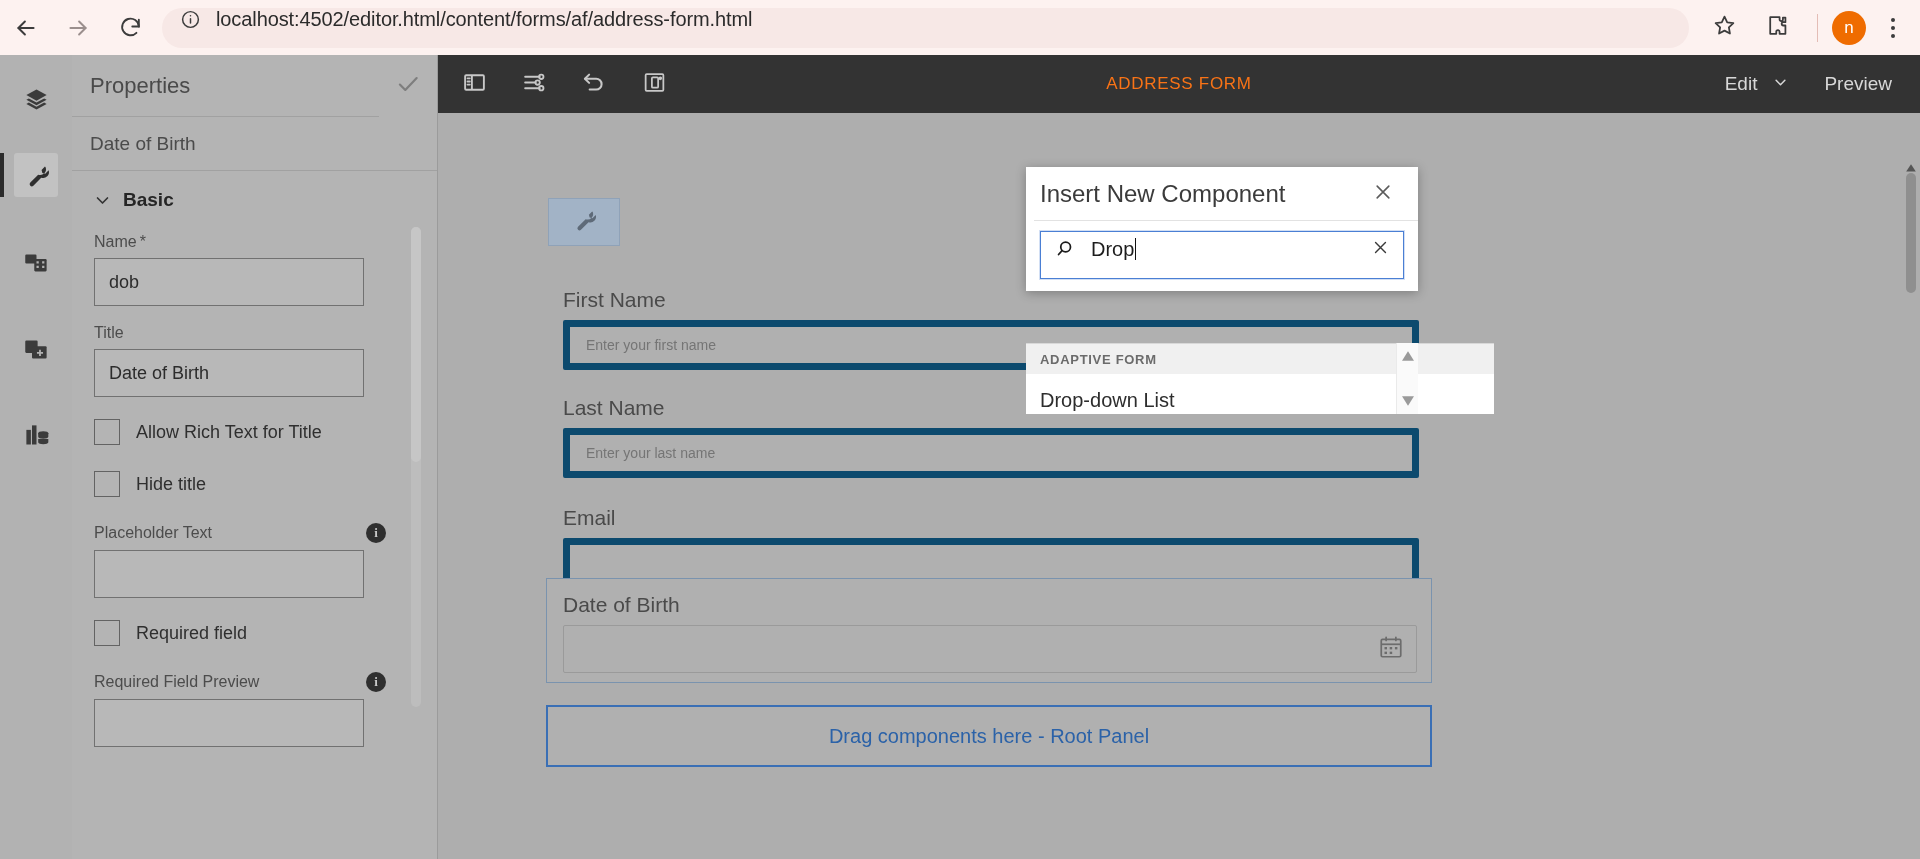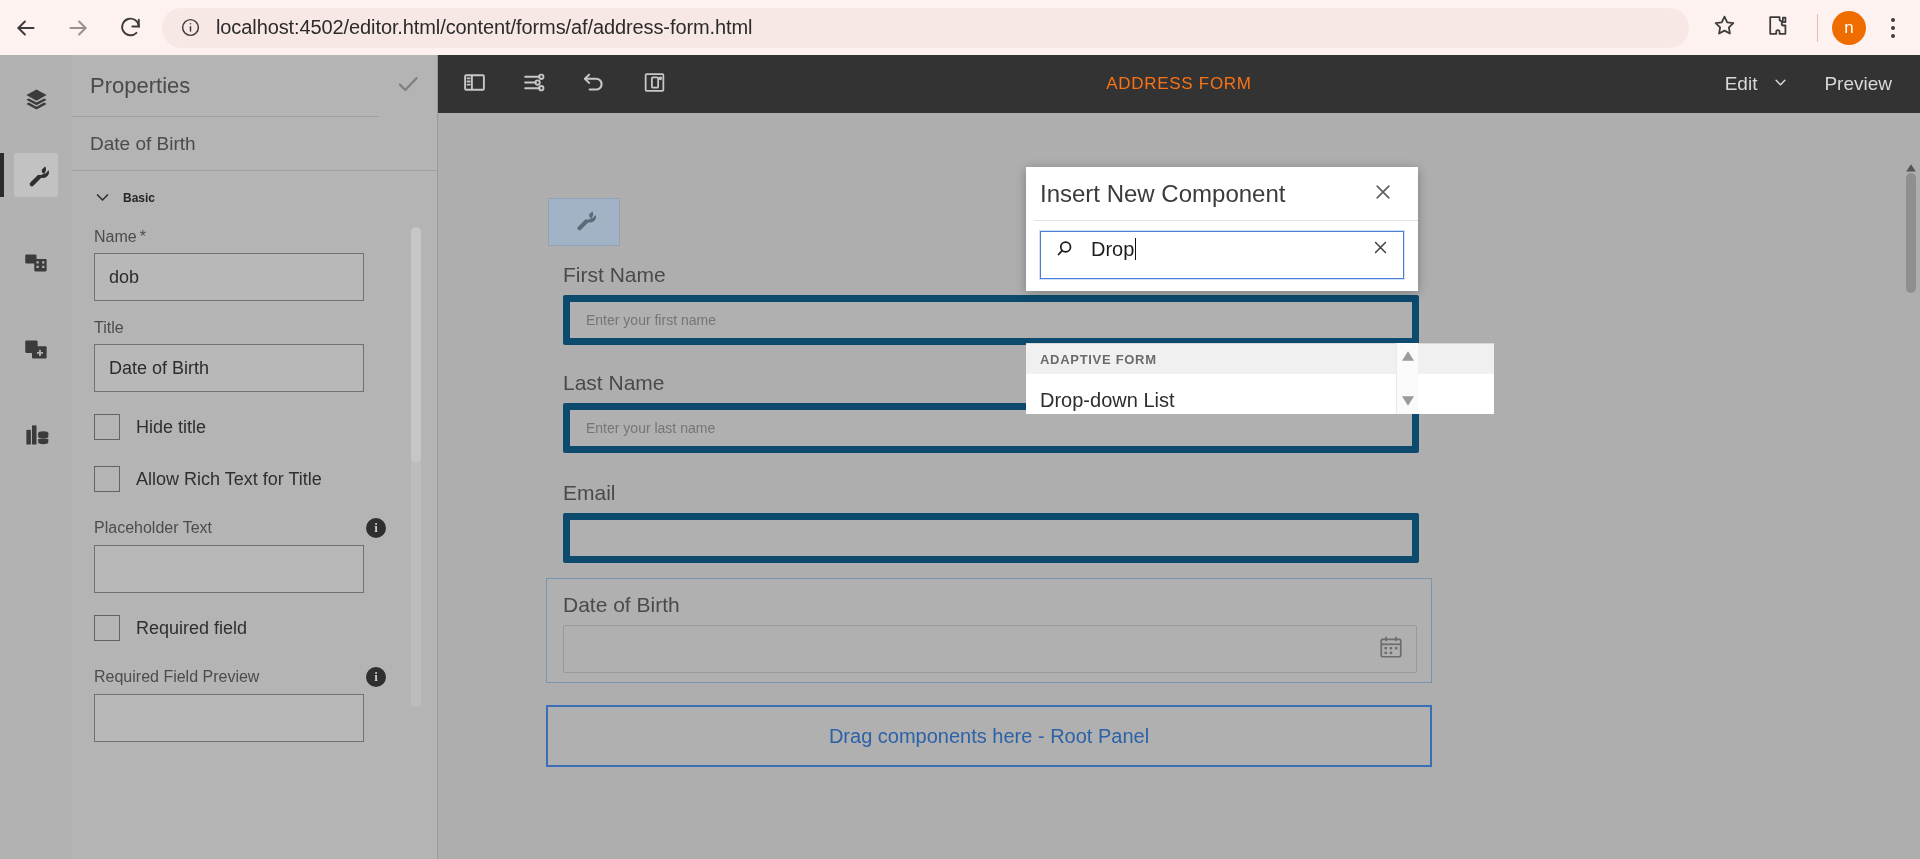--- a/index.html
+++ b/index.html
@@ -17,21 +17,21 @@
     display: flex; align-items: center;
   }
   .nav-btn {
     width: 52px; height: 52px; display: flex; align-items: center; justify-content: center;
     color: #3c3c3c; flex: none;
   }
   .nav-btn svg { display: block; }
   .omnibox {
     flex: 1; height: 40px; margin: 0 12px 0 6px;
     background: #f7e8e6; border-radius: 20px;
-    display: flex; align-items: center; padding: 0 16px;
+    display: flex; align-items: flex-start; padding: 0 16px;
   }
   .omnibox .info-ic {
     width: 24px; height: 24px; flex: none; margin-right: 14px;
     display: flex; align-items: center; justify-content: center;
   }
   .omnibox .url {
     font-size: 20px; color: #2b2b2b; letter-spacing: -0.1px;
     white-space: nowrap; overflow: hidden; text-overflow: ellipsis;
   }
   .star-btn { width: 46px; height: 46px; display:flex; align-items:center; justify-content:center; flex:none; margin-right: 4px;}
@@ -82,21 +82,21 @@
   .props-sub {
     height:54px; display:flex; align-items:center; padding:0 18px;
     font-size:19px; color:#4b4b4b; border-bottom:1px solid #a1a1a1;
   }
   .props-body {
     position:absolute; top:116px; left:0; right:0; bottom:0; padding:18px 22px 0 22px;
     overflow:hidden;
   }
   .sec-head { display:flex; align-items:center; gap:12px; margin-bottom:22px; }
   .sec-head .chev { color:#333; display:flex; }
-  .sec-head .lbl { font-size:12px; font-weight:bold; color:#262626; }
+  .sec-head .lbl { font-size:19px; font-weight:bold; color:#262626; }
   .fld { margin-bottom:18px; }
   .fld-label { font-size:16px; color:#4c4c4c; margin-bottom:7px; display:flex; align-items:center; }
   .fld-label .req { margin-left:3px; }
   .fld-label .info {
     margin-left:auto; width:20px; height:20px; border-radius:50%; background:#2f2f2f; color:#c9c9c9;
     font-size:13px; font-weight:bold; display:flex; align-items:center; justify-content:center;
     font-family:"Liberation Serif", serif;
   }
   .txt {
     width:270px; height:48px; background:#b8b8b8; border:1px solid #717171;
@@ -134,21 +134,21 @@
 
   
   .canvas { position:absolute; top:58px; left:0; right:0; bottom:0; background:#aeaeae; overflow:hidden;}
 
   .edit-chip {
     position:absolute; left:110px; top:85px; width:72px; height:48px;
     background:#a2b3c6; border:1px solid #8fa2b8; display:flex; align-items:center; justify-content:center;
     color:#4a4a4a;
   }
 
-  .ffield { position:absolute; }
+  .ffield { position:absolute;margin-top:25px; }
   .ffield .flabel { font-size:21px; color:#4a4a4a; margin-bottom:8px; }
   .finput {
     width:856px; height:50px; border:7px solid #0c4a6e; background:#b0b0b0; border-radius:2px;
     display:flex; align-items:center; padding:0 16px; font-size:14px; color:#757575;
   }
   .selected-wrap {
     position:absolute; left:108px; top:465px; width:886px; height:105px;
     border:1px solid #7a93ae; background:#b0b0b0; padding:14px 16px 0 16px;
   }
   .selected-wrap .flabel { font-size:21px; color:#4a4a4a; margin-bottom:8px; }
@@ -372,26 +372,26 @@
 
       <div class="fld">
         <div class="fld-label">
           <span>Title</span>
         </div>
         <input class="txt" value="Date of Birth" style="">
       </div>
 
       <div class="cb-row">
         <span class="cb"></span>
-        <span class="cb-lbl">Hide title</span>
+        <span class="cb-lbl">Allow Rich Text for Title</span>
       </div>
 
       <div class="cb-row">
         <span class="cb"></span>
-        <span class="cb-lbl">Allow Rich Text for Title</span>
+        <span class="cb-lbl">Hide title</span>
       </div>
 
       <div class="fld">
         <div class="fld-label" style="width:292px">
           <span>Placeholder Text</span>
           <span class="info">i</span>
         </div>
         <input class="txt" value="" style="">
       </div>
 

